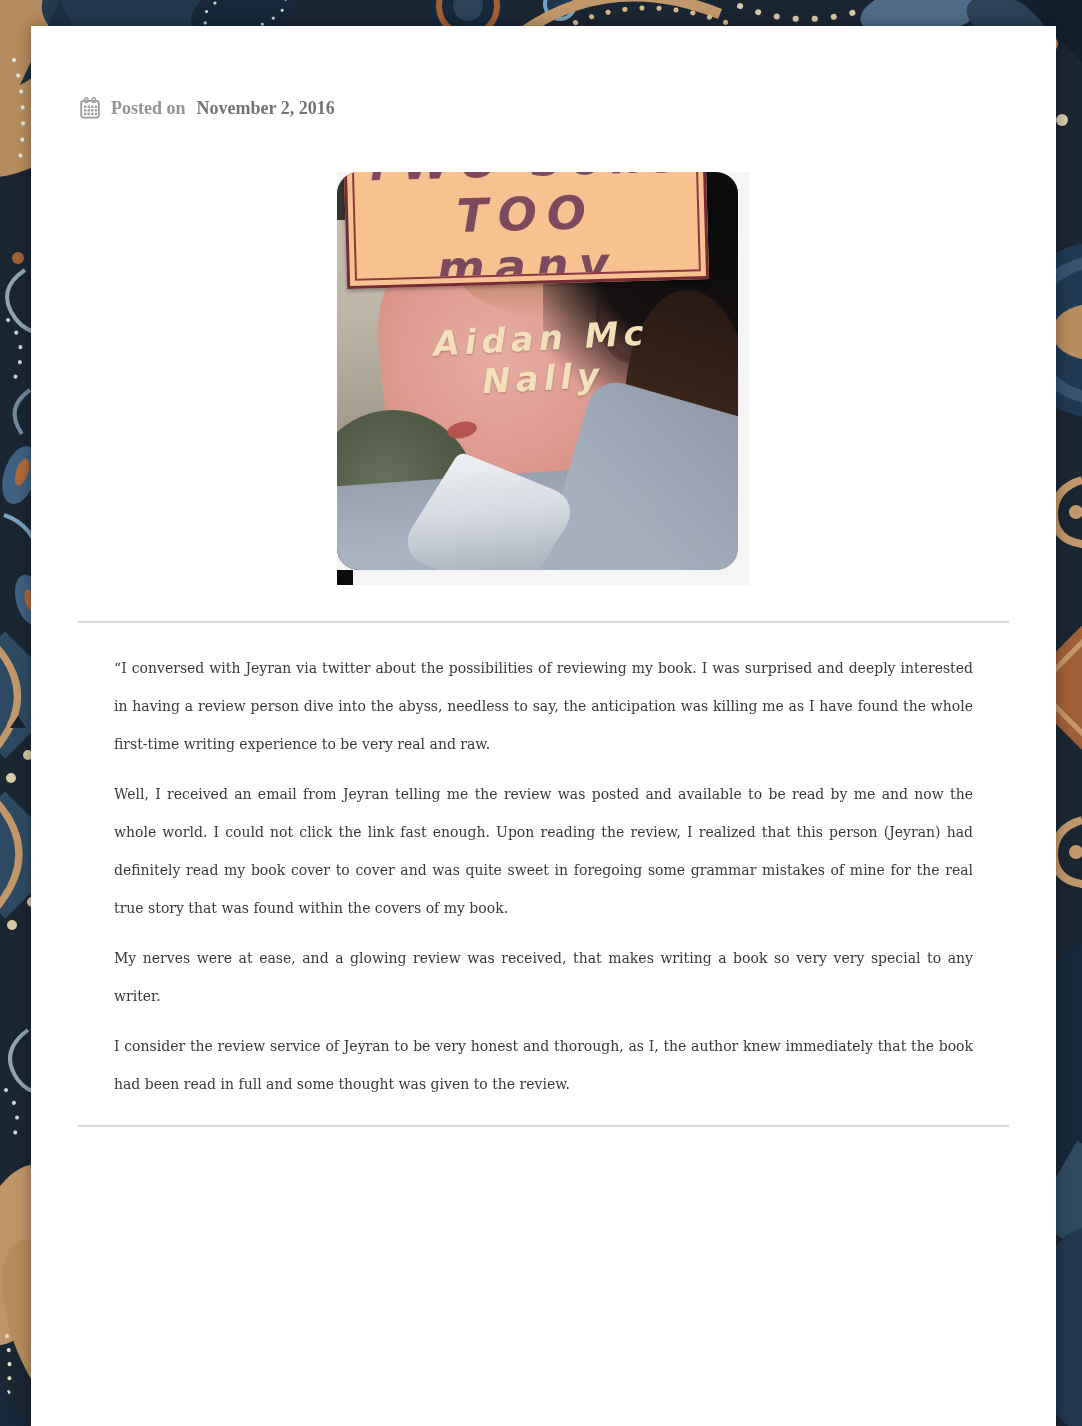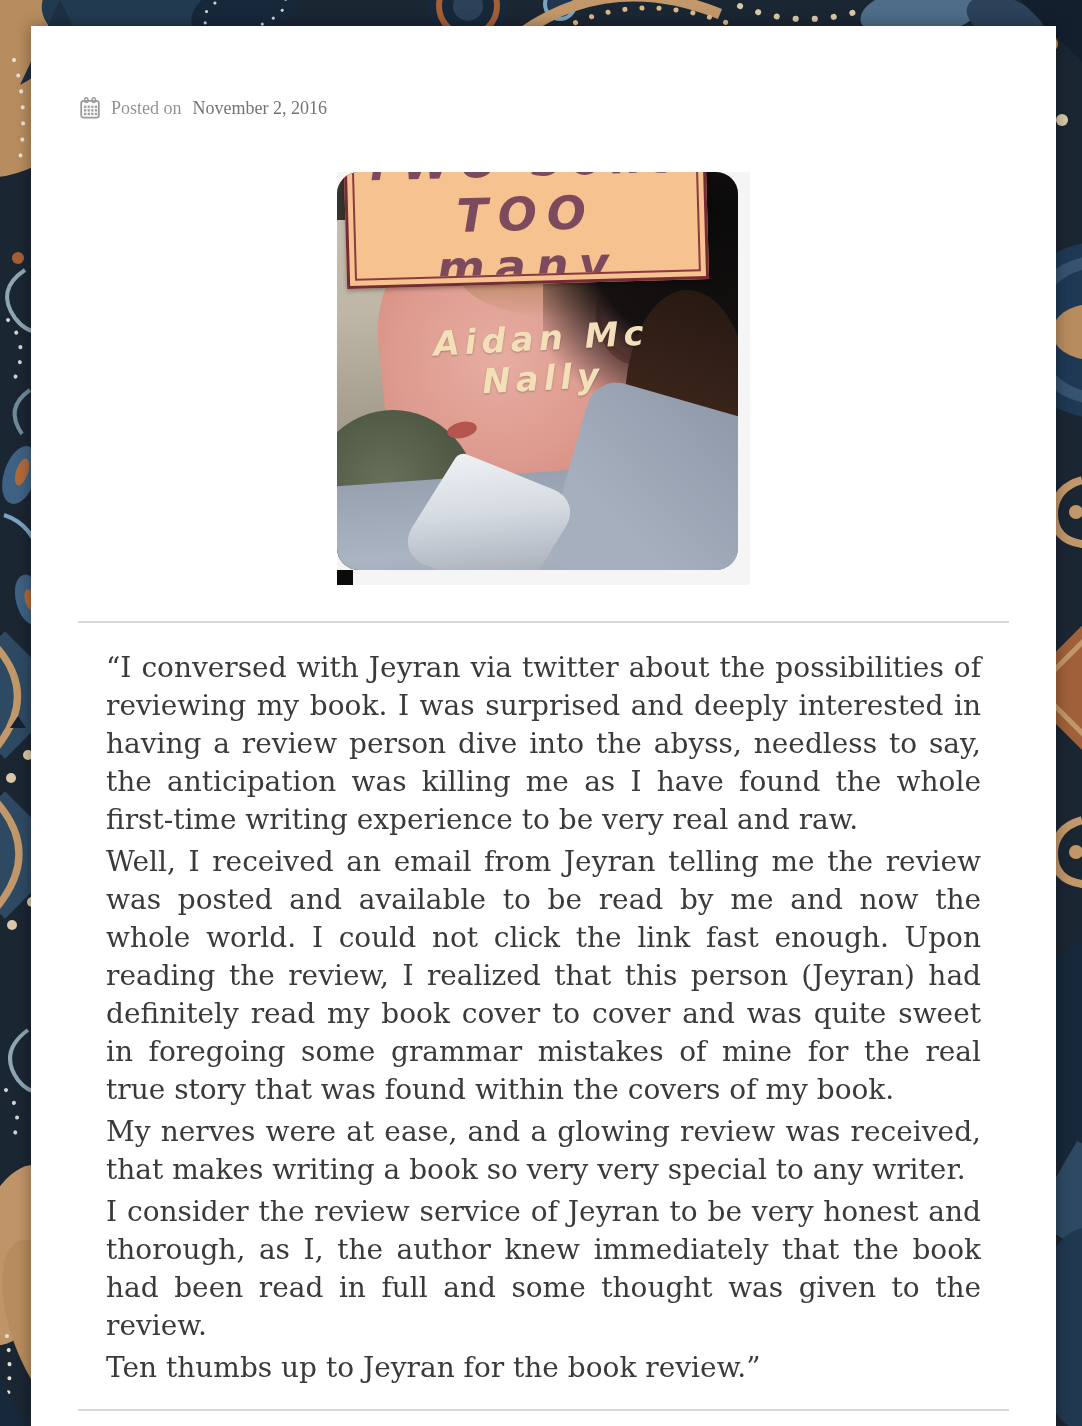--- a/index.html
+++ b/index.html
@@ -37,20 +37,21 @@
   }
 
   .post-meta {
     display: flex;
     align-items: center;
     gap: 11px;
     margin: 20px 0 0 2px;
     height: 24px;
     color: #949494;
     font-size: 18px;
+    font-weight: bold;
   }
   .post-meta svg { display: block; }
   .post-meta a { color: #737373; text-decoration: none; }
 
   
   .cover {
     position: relative;
     width: 413px; height: 413px;
     margin: 52px auto 0 auto;
     background: #f5f5f5;
@@ -130,23 +131,23 @@
   hr.divider {
     border: none; height: 0;
     border-top: 2px solid #d9d9d9;
     margin: 36px 0 0 0;
   }
   blockquote.testimonial {
     margin: 26px 24px 0 24px;
     padding: 0;
   }
   blockquote.testimonial p {
-    margin: 4px;
+    margin: 12px;
     font-family: "DejaVu Serif", serif;
-    font-size: 28px;
+    font-size: 14px;
     line-height: 38px;
     color: #3a3a3a;
     text-align: justify;
   }
   hr.divider-bottom { margin-top: 22px; }
 </style>
 </head>
 <body>
 
 <div class="page">
@@ -269,20 +270,19 @@
         <div class="notch"></div>
       </figure>
 
       <hr class="divider">
 
       <blockquote class="testimonial">
         <p>“I conversed with Jeyran via twitter about the possibilities of reviewing my book. I was surprised and deeply interested in having a review person dive into the abyss, needless to say, the anticipation was killing me as I have found the whole first-time writing experience to be very real and raw.</p>
         <p>Well, I received an email from Jeyran telling me the review was posted and available to be read by me and now the whole world. I could not click the link fast enough. Upon reading the review, I realized that this person (Jeyran) had definitely read my book cover to cover and was quite sweet in foregoing some grammar mistakes of mine for the real true story that was found within the covers of my book.</p>
         <p>My nerves were at ease, and a glowing review was received, that makes writing a book so very very special to any writer.</p>
         <p>I consider the review service of Jeyran to be very honest and thorough, as I, the author knew immediately that the book had been read in full and some thought was given to the review.</p>
-        <p>Ten thumbs up to Jeyran for the book review.”</p>
       </blockquote>
 
       <hr class="divider divider-bottom">
 
     </div>
   </main>
 </div>
 
 </body></html>

